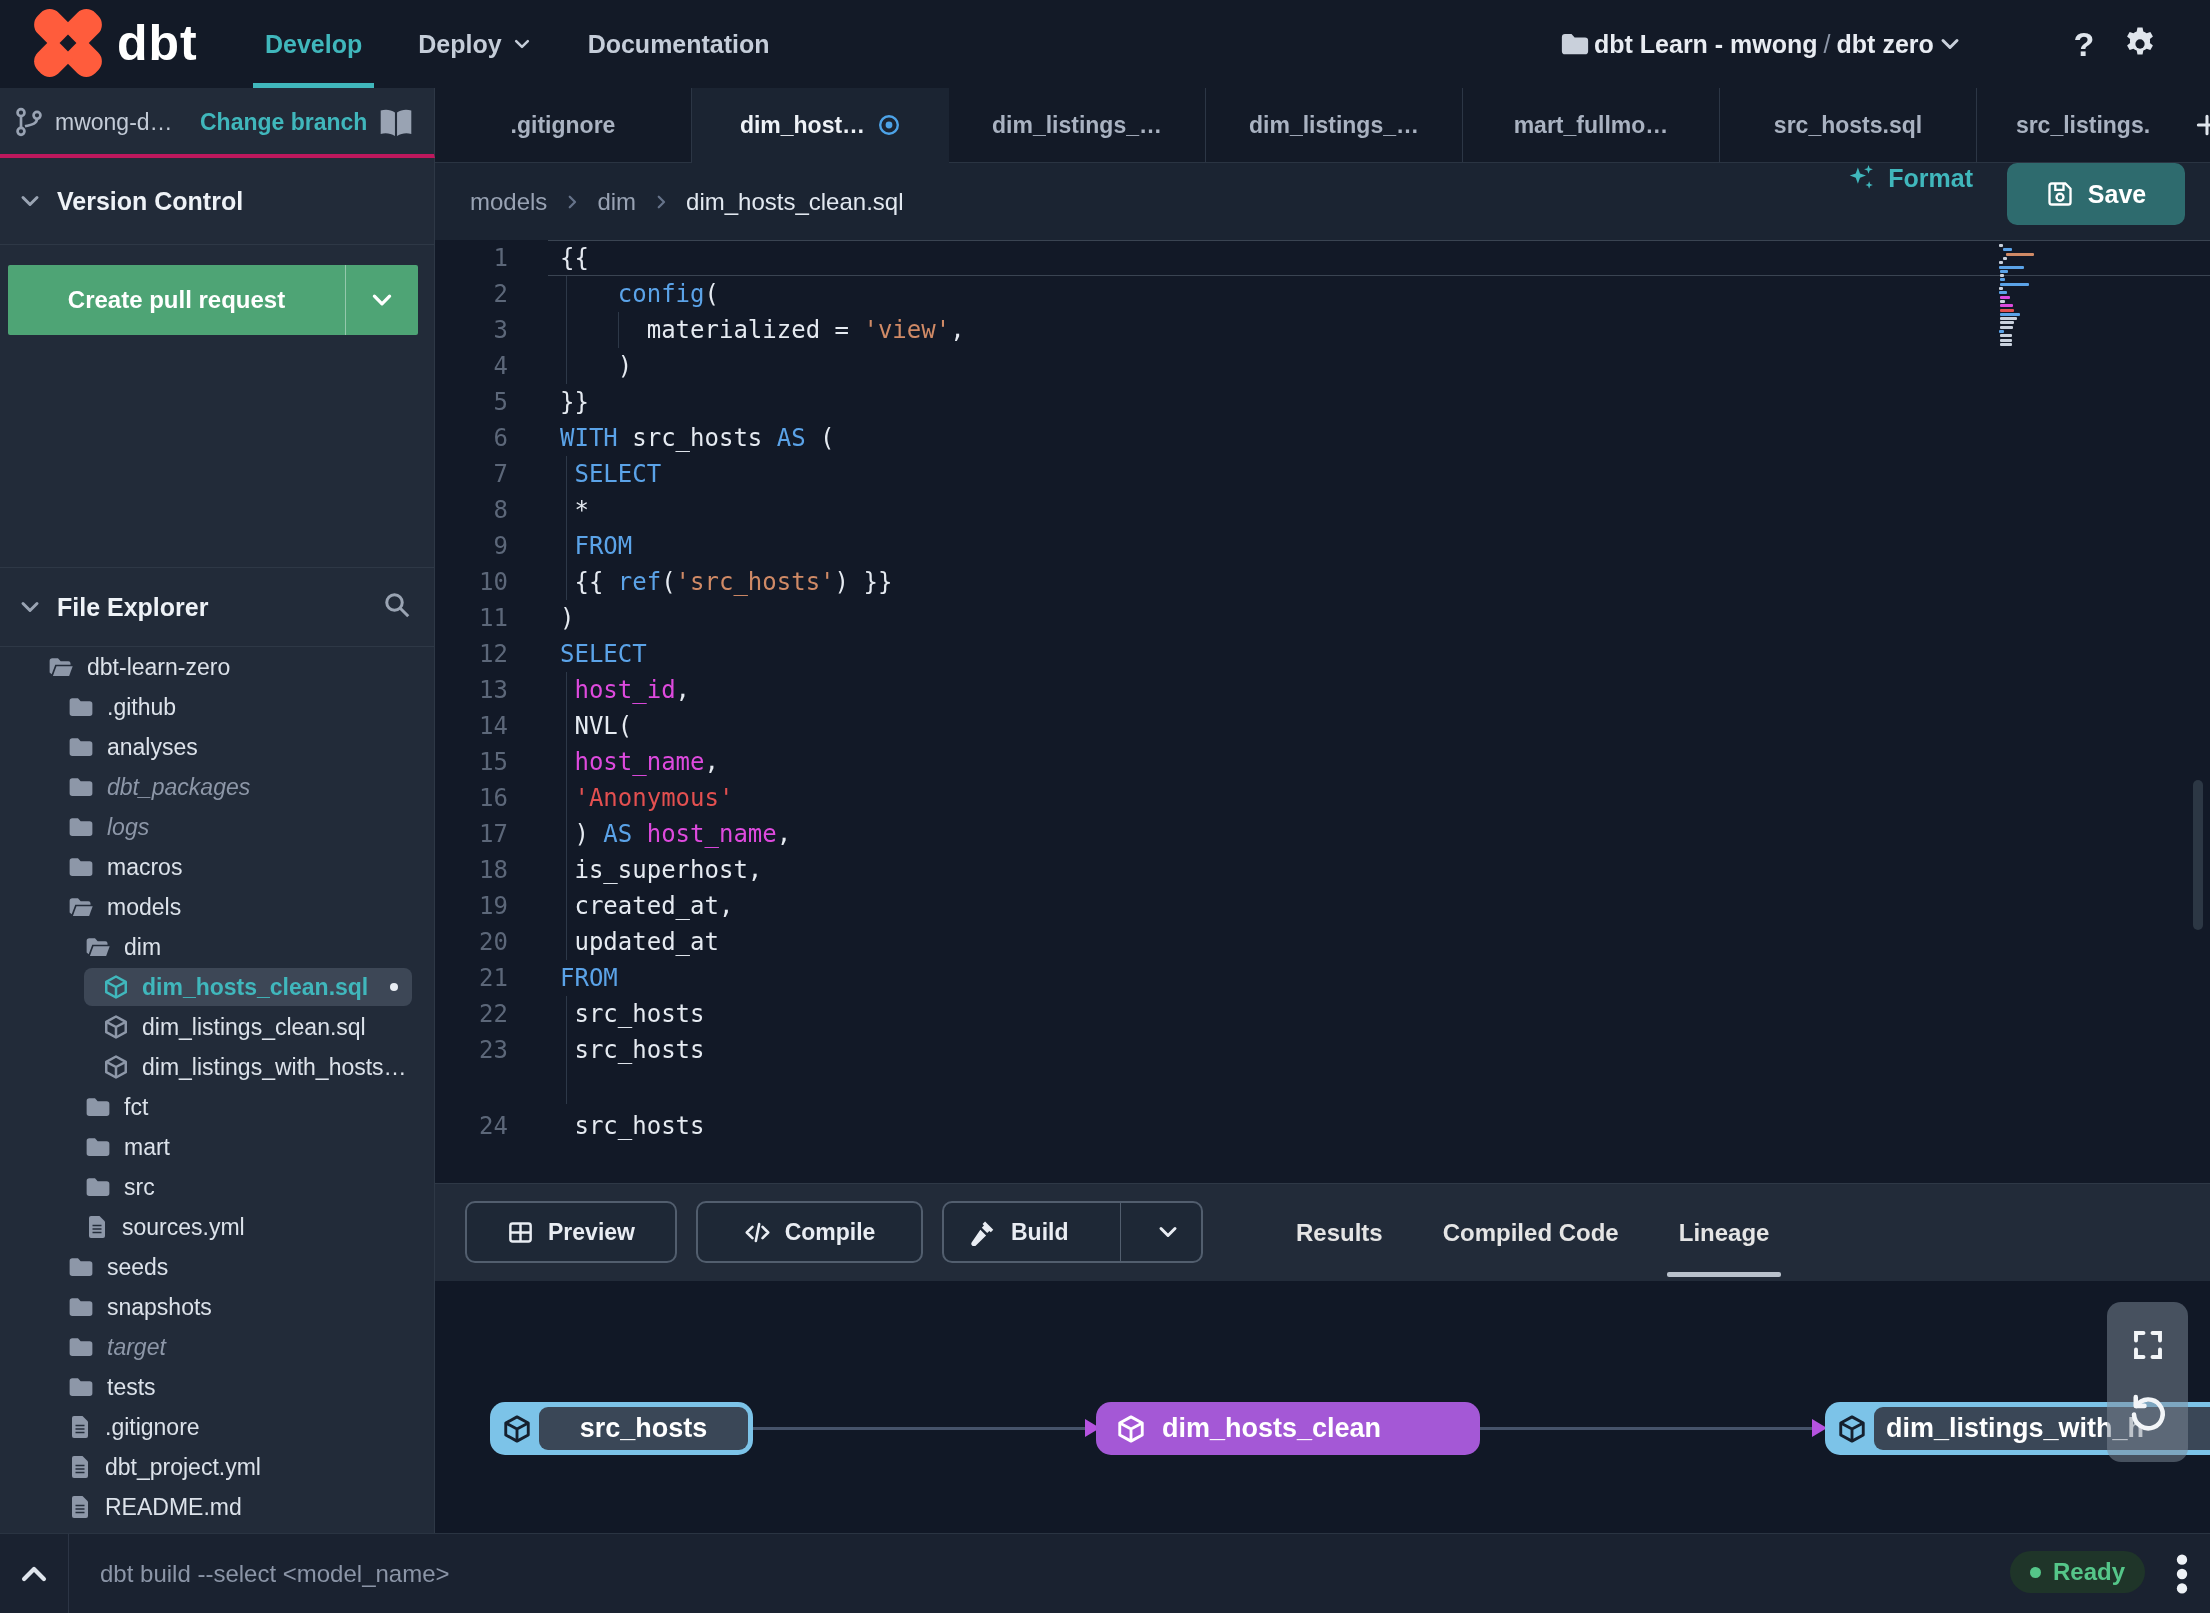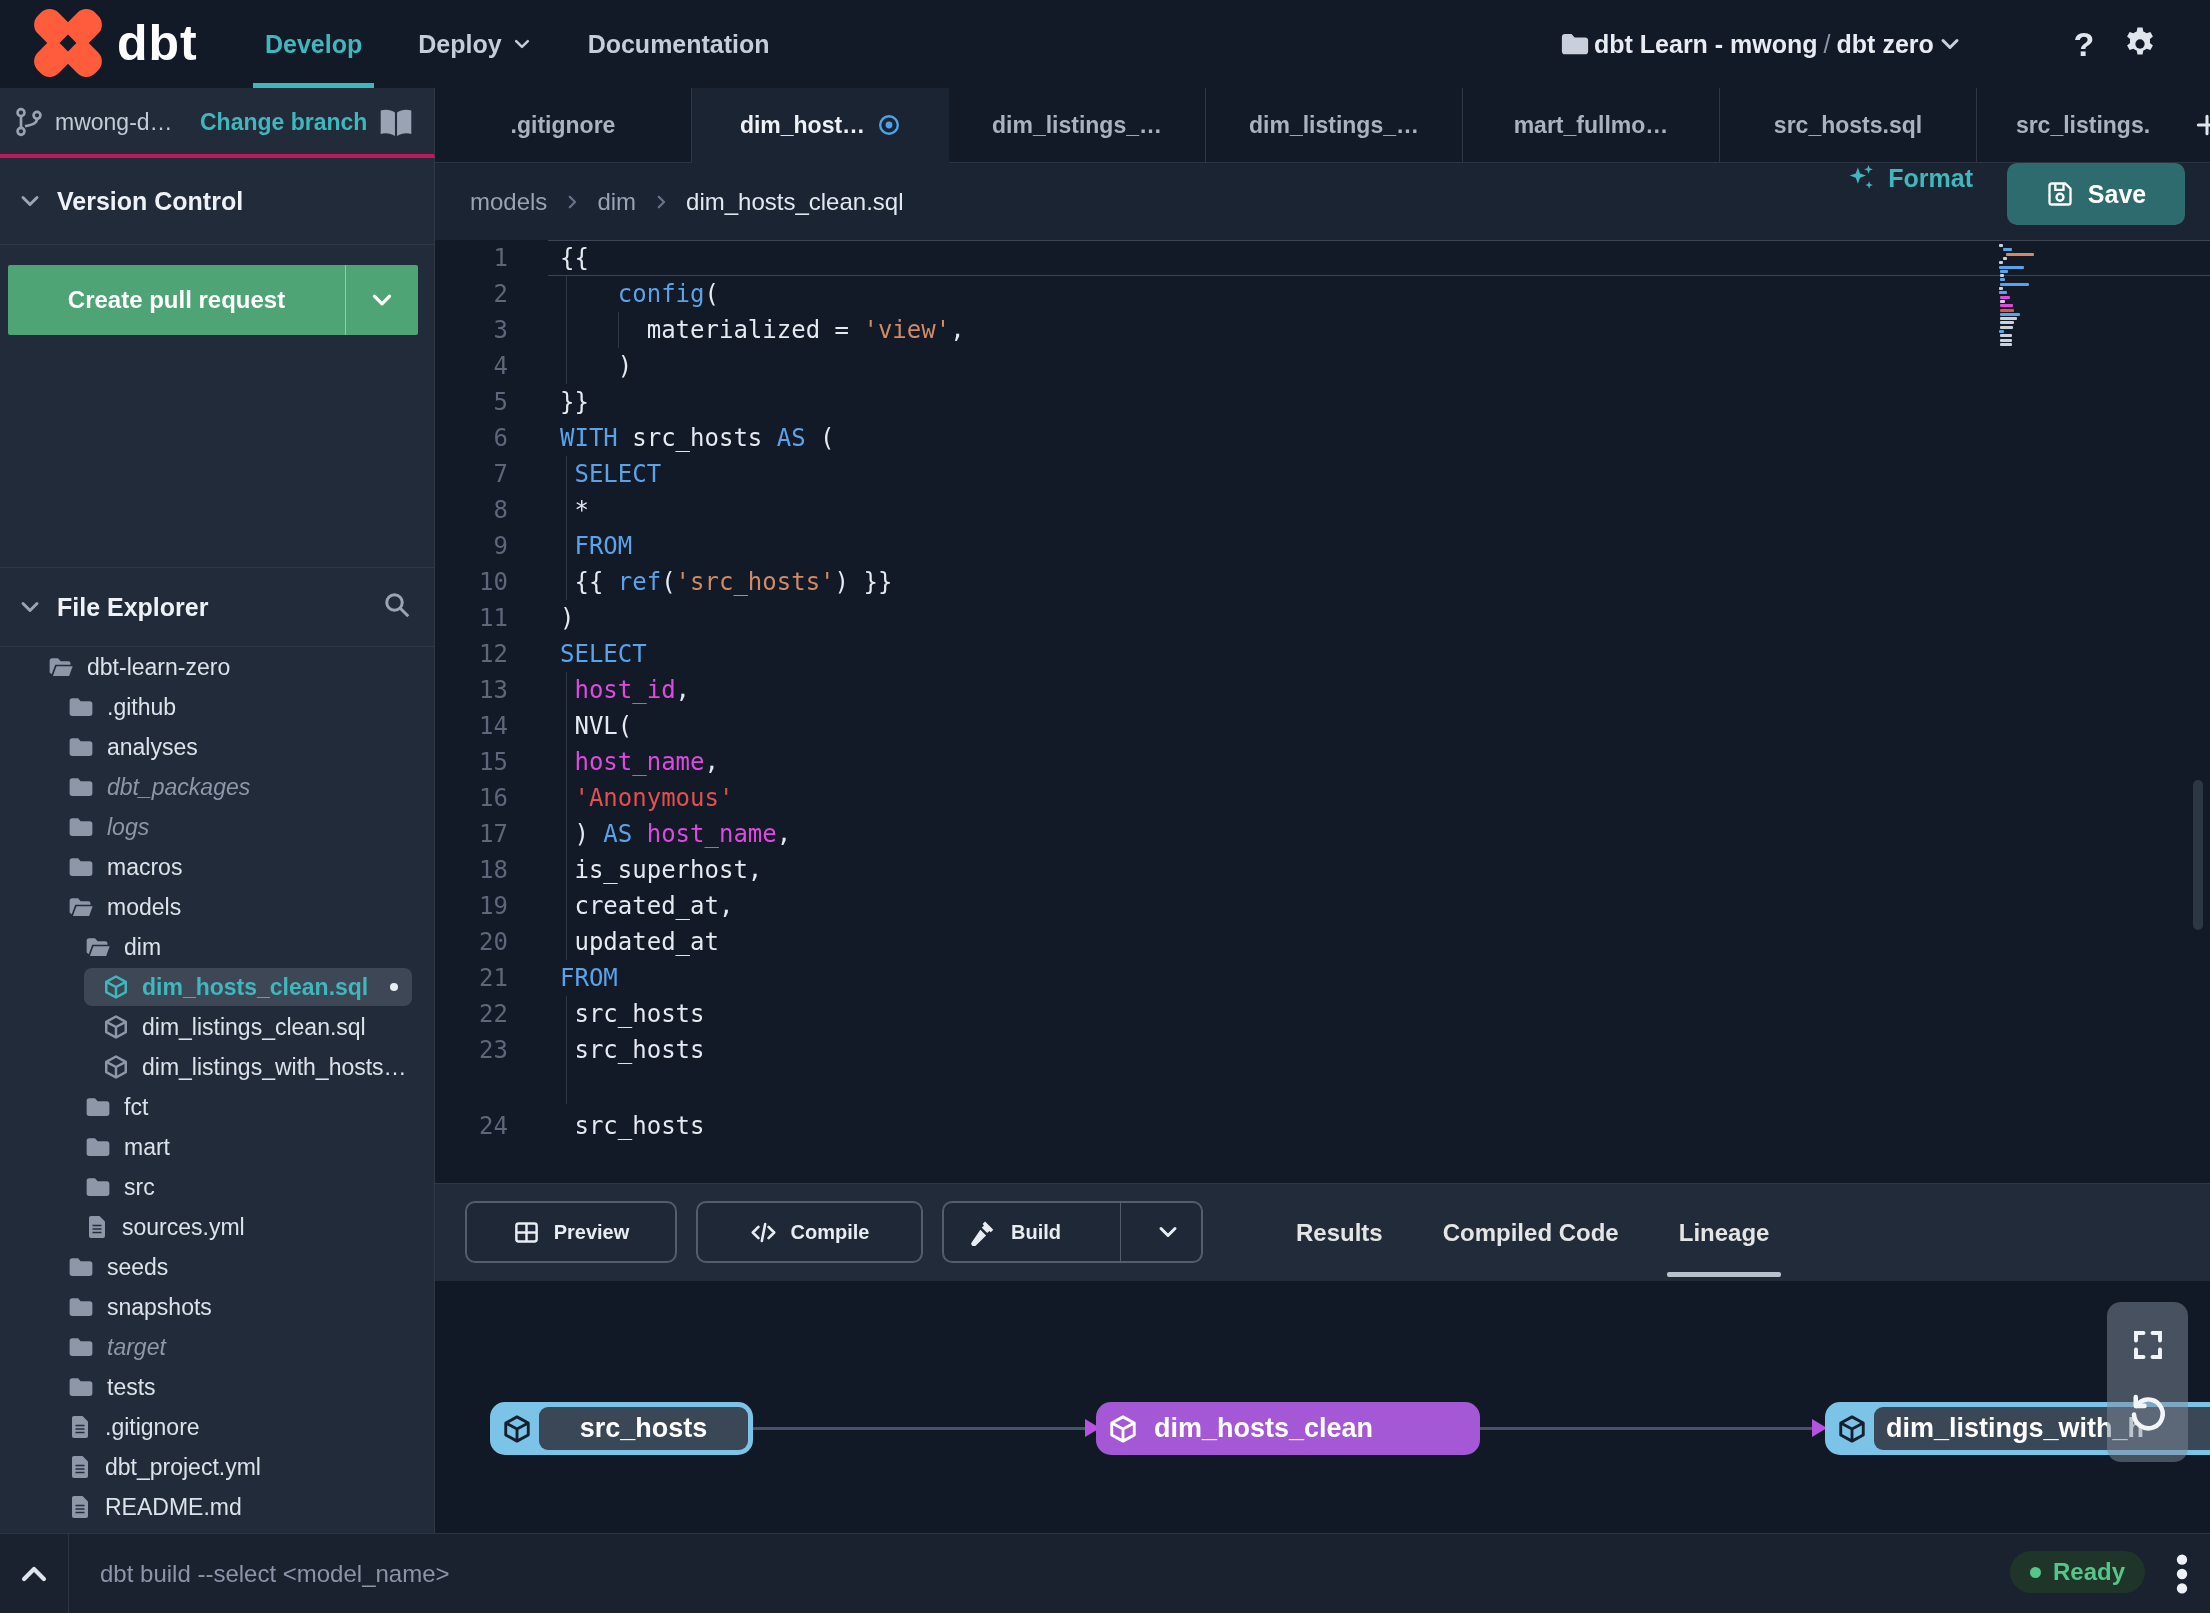--- a/index.html
+++ b/index.html
@@ -93,41 +93,41 @@
   .guide{position:absolute;width:1px;background:#2d3848}
   .minimap{position:absolute;left:1564px;top:4px;width:60px;height:120px}
   .mini-bar{position:absolute;height:3px;border-radius:1px}
   .scroll-thumb{position:absolute;left:1758px;top:540px;width:10px;height:150px;background:#2c3744;border-radius:5px}
 
   
   .toolbar{position:absolute;left:435px;top:1183px;width:1775px;height:98px;background:#222b39;
     border-top:1px solid #2e3846;box-sizing:border-box}
   .run-btns{position:absolute;left:30px;top:17px;display:flex;gap:19px}
   .btn{height:62px;border:2px solid #525e6e;border-radius:10px;background:#1e2836;color:#e9edf3;
-    display:flex;align-items:center;justify-content:center;gap:14px;font-size:20px;font-weight:600;box-sizing:border-box;cursor:pointer}
+    display:flex;align-items:center;justify-content:center;gap:14px;font-size:23px;font-weight:600;box-sizing:border-box;cursor:pointer}
   .btn .icon{color:#e9edf3}
   .btn.split{justify-content:flex-start;padding-left:26px}
   .btn-div{width:1px;align-self:stretch;background:#525e6e;margin-left:auto}
   .btn-chev{width:66px;align-self:stretch;display:flex;align-items:center;justify-content:center;cursor:pointer}
   .panel-tabs{position:absolute;left:861px;top:0;height:97px;display:flex;gap:60px;align-items:center}
   .panel-tab{position:relative;height:100%;display:flex;align-items:center;font-size:24px;font-weight:600;color:#e5e5e5;cursor:pointer}
   .panel-tab.active::after{content:"";position:absolute;left:-12px;right:-12px;bottom:4px;height:5px;background:#b9c1cc;border-radius:2px}
 
   
   .canvas{position:absolute;left:435px;top:1281px;width:1775px;height:252px;background:#111826;overflow:hidden}
   .edge{position:absolute;top:146px;height:3px;background:#46536a}
   .edge-arrow{position:absolute;top:138px;width:0;height:0;border-left:15px solid var(--arrow-purple);
     border-top:9.5px solid transparent;border-bottom:9.5px solid transparent}
   .lnode{position:absolute;top:121px;height:53px;border-radius:15px;display:flex;align-items:center;box-sizing:border-box;cursor:pointer}
   .lnode.blue{background:var(--node-blue);padding:5px}
   .lnode-icon{width:44px;display:flex;align-items:center;justify-content:center;color:#15202e}
   .lnode-chip{flex:1;height:100%;background:#3a4757;border-radius:9px;display:flex;align-items:center;justify-content:center;
     color:#ffffff;font-size:27px;font-weight:700;overflow:hidden;white-space:nowrap}
   .lnode-chip.left{justify-content:flex-start;padding-left:12px}
-  .lnode.purple{background:var(--node-purple);padding:0 12px;gap:16px;color:#ffffff;font-size:27px;font-weight:700}
+  .lnode.purple{background:var(--node-purple);padding:0 20px;gap:16px;color:#ffffff;font-size:27px;font-weight:700}
   .lnode.purple .icon{color:#ffffff}
   .lineage-ctrl{position:absolute;left:1672px;top:21px;width:81px;height:160px;border-radius:14px;
     background:rgba(126,137,152,.5);display:flex;flex-direction:column;align-items:center;justify-content:space-evenly;z-index:5}
   .lineage-ctrl .icon{color:#f2f5f8;cursor:pointer}
 
   
   .statusbar{position:absolute;left:0;top:1533px;width:2210px;height:80px;background:#1a2230;
     border-top:1px solid #2a3442;box-sizing:border-box}
   .console-toggle{position:absolute;left:10px;top:0;height:79px;width:48px;display:flex;align-items:center;justify-content:center;color:#dfe5ec;cursor:pointer}
   .sb-div{position:absolute;left:68px;top:0;bottom:0;width:1px;background:#2c3545}

